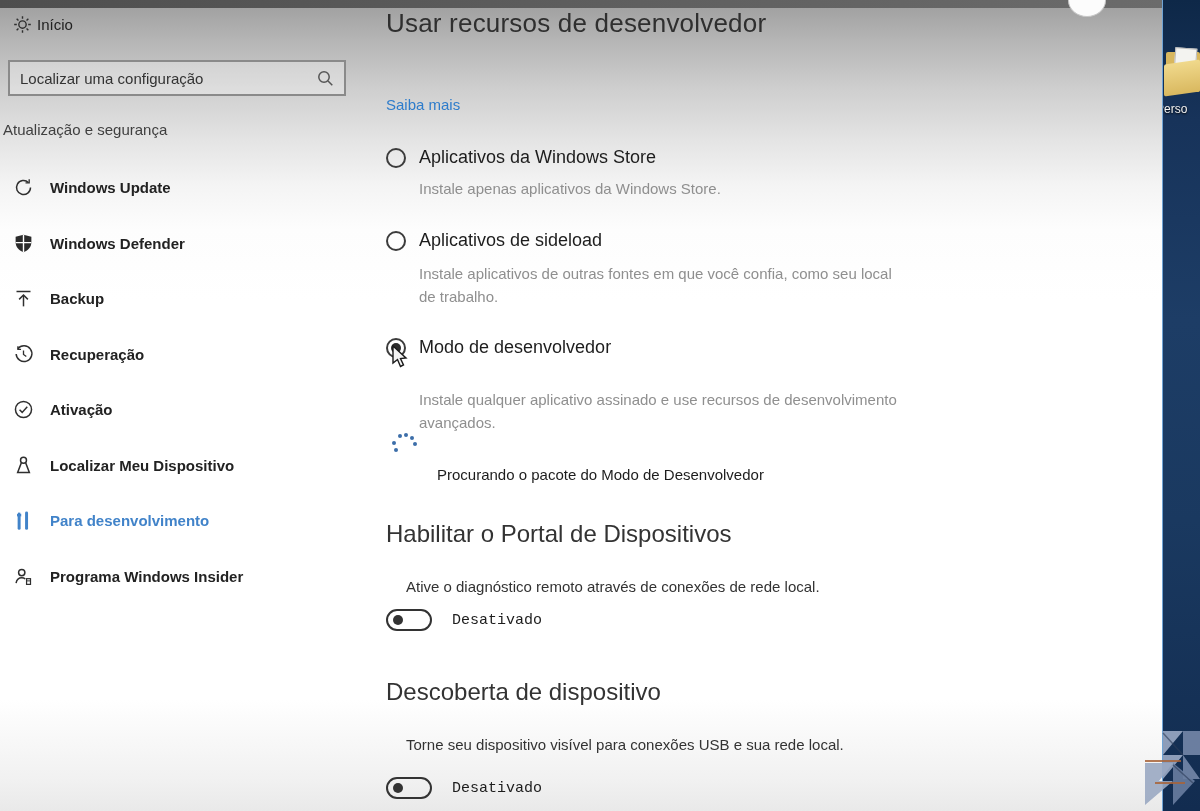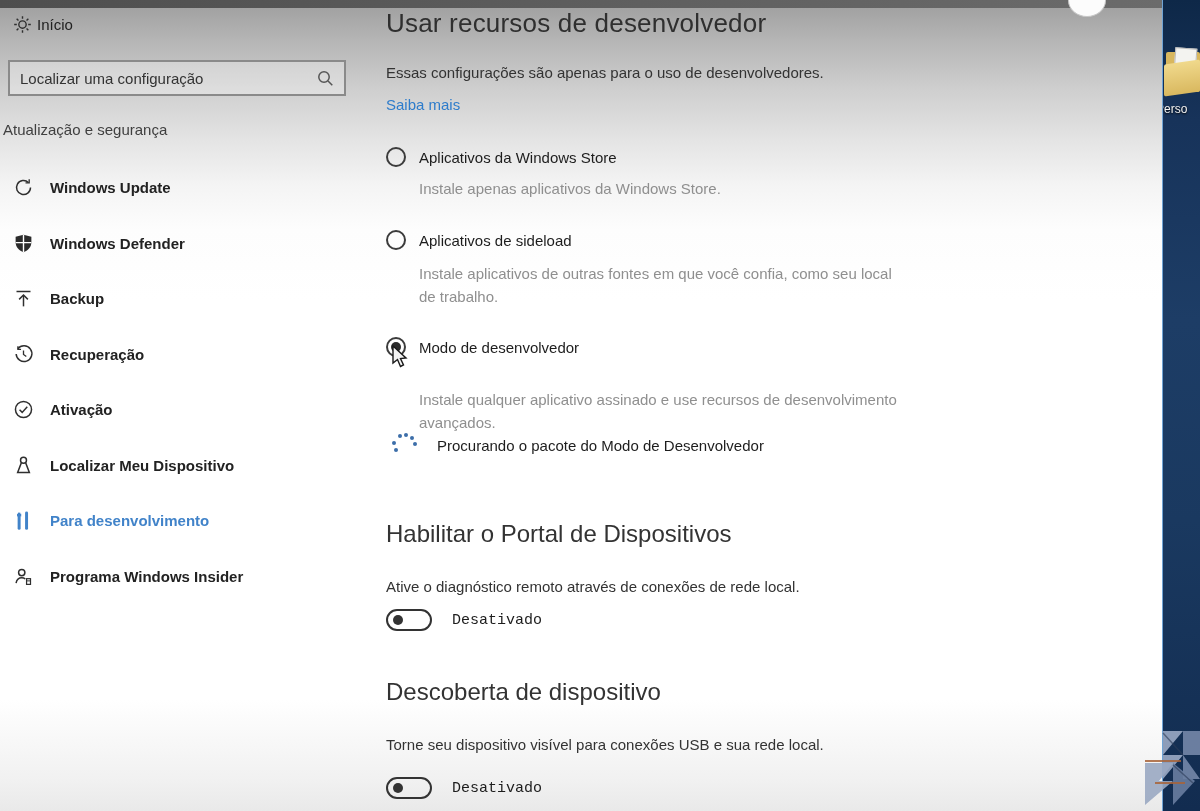--- a/index.html
+++ b/index.html
@@ -49,32 +49,32 @@
 
   .radio-row { position:absolute; display:flex; align-items:center; gap:13px; }
   .radio-circle {
     width:20px; height:20px; border:2px solid #3c3c3c; border-radius:50%;
     background:transparent; position:relative; flex:0 0 20px;
   }
   .radio-circle.checked::after {
     content:""; position:absolute; left:3px; top:3px; width:10px; height:10px;
     border-radius:50%; background:#2b2b2b;
   }
-  .radio-label { font-size:15px; color:#1d1d1d; }
+  .radio-label { font-size:18px; color:#1d1d1d; }
   .radio-desc { position:absolute; left:33px; width:478px; font-size:15px; line-height:23px; color:#8f8f8f; }
 
   .spinner { position:absolute; left:5px; width:26px; height:26px; }
   .spinner i { position:absolute; width:4px; height:4px; border-radius:50%; background:#3d6ea9; }
   .spinner i:nth-child(1){left:7px;top:1px;} .spinner i:nth-child(2){left:13px;top:0px;}
   .spinner i:nth-child(3){left:19px;top:3px;} .spinner i:nth-child(4){left:22px;top:9px;}
   .spinner i:nth-child(5){left:1px;top:8px;} .spinner i:nth-child(6){left:3px;top:15px;}
-  .loading-text { position:absolute; left:51px; font-size:15px; color:#1d1d1d; }
+  .loading-text { position:absolute; left:51px; font-size:15px; color:#1d1d1d;margin-top:29px; }
 
   .h2 { position:absolute; font-size:24px; font-weight:400; color:#333; }
-  .sec-desc { position:absolute; font-size:15px; color:#333; }
+  .sec-desc { position:absolute; font-size:15px; color:#333;margin-left:20px; }
   .toggle-row { position:absolute; display:flex; align-items:center; gap:20px; }
   .toggle {
     width:46px; height:22px; border:2px solid #333; border-radius:12px; position:relative;
     background:transparent; cursor:pointer; flex:0 0 46px;
   }
   .toggle .knob {
     position:absolute; left:5px; top:4px; width:10px; height:10px; border-radius:50%; background:#333;
   }
   .toggle-label { font-size:15px; color:#1d1d1d;font-family:Liberation Mono, monospace; }
 
@@ -189,21 +189,20 @@
           <path d="M3.5 19.5c.8-4 3.3-6 6.5-6 1.6 0 3 .5 4.1 1.4"></path>
         <rect x="15.5" y="14.5" width="4.5" height="6.5" stroke-width="1.4"></rect>
         <path d="M15.5 17h4.5" stroke-width="1.1"></path>
       </svg>
       <span class="label">Programa Windows Insider</span>
     </div>
   </div>
 
   <div class="main">
     <div class="h1">Usar recursos de desenvolvedor</div>
-    <div class="subtitle">Essas configurações são apenas para o uso de desenvolvedores.</div>
     <a class="link">Saiba mais</a>
 
     <div class="radio-row" style="top:139px">
       <span class="radio-circle"></span>
       <span class="radio-label">Aplicativos da Windows Store</span>
     </div>
     <div class="radio-desc" style="top:169px">Instale apenas aplicativos da Windows Store.</div>
 
     <div class="radio-row" style="top:222px">
       <span class="radio-circle"></span>

